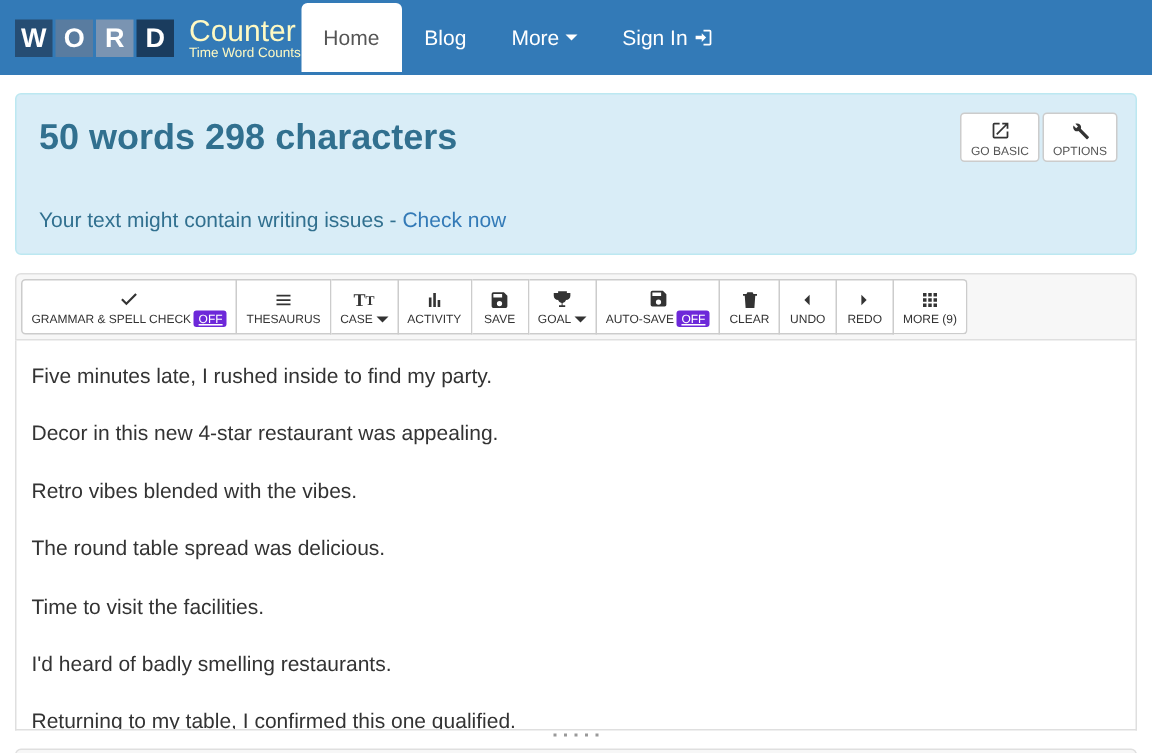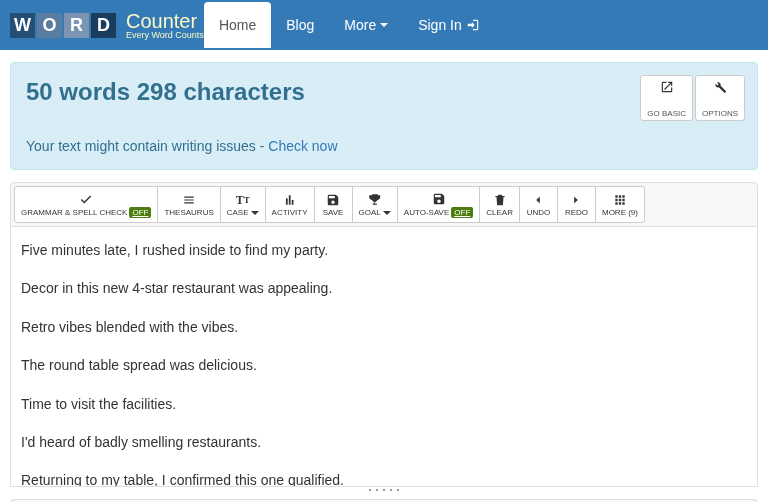--- a/index.html
+++ b/index.html
@@ -16,49 +16,49 @@
 .logo-text .small { font-size: 9px; }
 .nav { display: flex; }
 .nav-item { padding: 15px 15px; color: #fff; font-size: 14px; cursor: pointer; display: flex; align-items: center; gap: 4px; }
 .nav-item.active { background: #fff; color: #555; border-radius: 4px 4px 0 0; }
 .caret-down { display: inline-block; width: 0; height: 0; border-left: 4px solid transparent; border-right: 4px solid transparent; border-top: 4px solid currentColor; vertical-align: middle; }
 .hero { background: #d9edf7; border: 1px solid #bce8f1; border-radius: 4px; margin: 12px 10px; padding: 15px; position: relative; }
 .hero h1 { color: #31708f; font-size: 24px; font-weight: bold; }
 .hero .issue { color: #31708f; font-size: 14px; margin-top: 32px; }
 .hero .issue a { color: #337ab7; cursor: pointer; }
 .hero-btns { position: absolute; top: 12px; right: 12px; display: flex; }
-.hero-btn { background: #fff; border: 1px solid #ccc; padding: 4px 6px 2px; font-size: 8px; color: #555; cursor: pointer; display: flex; flex-direction: column; align-items: center; gap: 15px; margin-left: 2px; border-radius: 3px; }
+.hero-btn { background: #fff; border: 1px solid #ccc; padding: 4px 6px 2px; font-size: 8px; color: #555; cursor: pointer; display: flex; flex-direction: column; align-items: center; gap: 2px; margin-left: 2px; border-radius: 3px; }
 .hero-btn svg { width: 14px; height: 14px; }
 .toolbar-wrap { margin: 0 10px; border: 1px solid #dfdfdf; background: #f7f7f7; padding: 3px; border-radius: 4px 4px 0 0; }
 .toolbar { display: flex; }
 .tbtn { background: #fff; border: 1px solid #ccc; border-left-width: 0; display: flex; flex-direction: column; align-items: center; justify-content: center; padding: 4px 6px; cursor: pointer; min-width: 38px; }
 .tbtn:first-child { border-left-width: 1px; border-radius: 3px 0 0 3px; }
 .tbtn:last-child { border-radius: 0 3px 3px 0; }
 .tbtn .ico { height: 16px; display: flex; align-items: center; justify-content: center; }
 .tbtn .ico svg { width: 14px; height: 14px; fill: #333; }
 .tbtn .lbl { font-size: 8px; color: #333; display: flex; align-items: center; gap: 2px; }
-.badge-off { background: #4d7c0f; color: #fff; font-size: 8px; padding: 1px 3px; border-radius: 2px; text-decoration: underline; }
+.badge-off { background: #6d28d9; color: #fff; font-size: 8px; padding: 1px 3px; border-radius: 2px; text-decoration: underline; }
 .editor { margin: 0 10px; border: 1px solid #dfdfdf; border-top: none; padding: 12px 10px; font-size: 14px; color: #333; line-height: 1.6; height: 260px; overflow: hidden; }
 .editor p { margin-bottom: 16px; }
 .grip { margin: 2px auto 0; width: 30px; height: 4px; display: flex; justify-content: space-between; }
 .grip span { width: 2px; height: 2px; background: #999; }
 .footer { margin: 6px 10px 0; background: #f7f7f7; border: 1px solid #dfdfdf; border-radius: 4px; padding: 10px 12px; display: flex; justify-content: space-between; align-items: center; }
 </style>
 </head>
 <body>
 
 <div class="navbar">
   <div class="logo">
     <div class="logo-letter lw">W</div>
     <div class="logo-letter lo">O</div>
     <div class="logo-letter lr">R</div>
     <div class="logo-letter ld">D</div>
     <div class="logo-text">
       <span class="big">Counter</span>
-      <span class="small">Every Word Counts</span>
+      <span class="small">Time Word Counts</span>
     </div>
   </div>
   <div class="nav">
     <div class="nav-item active">Home</div>
     <div class="nav-item">Blog</div>
     <div class="nav-item">
       <span>More</span>
       <span class="caret-down"></span>
     </div>
     <div class="nav-item">

